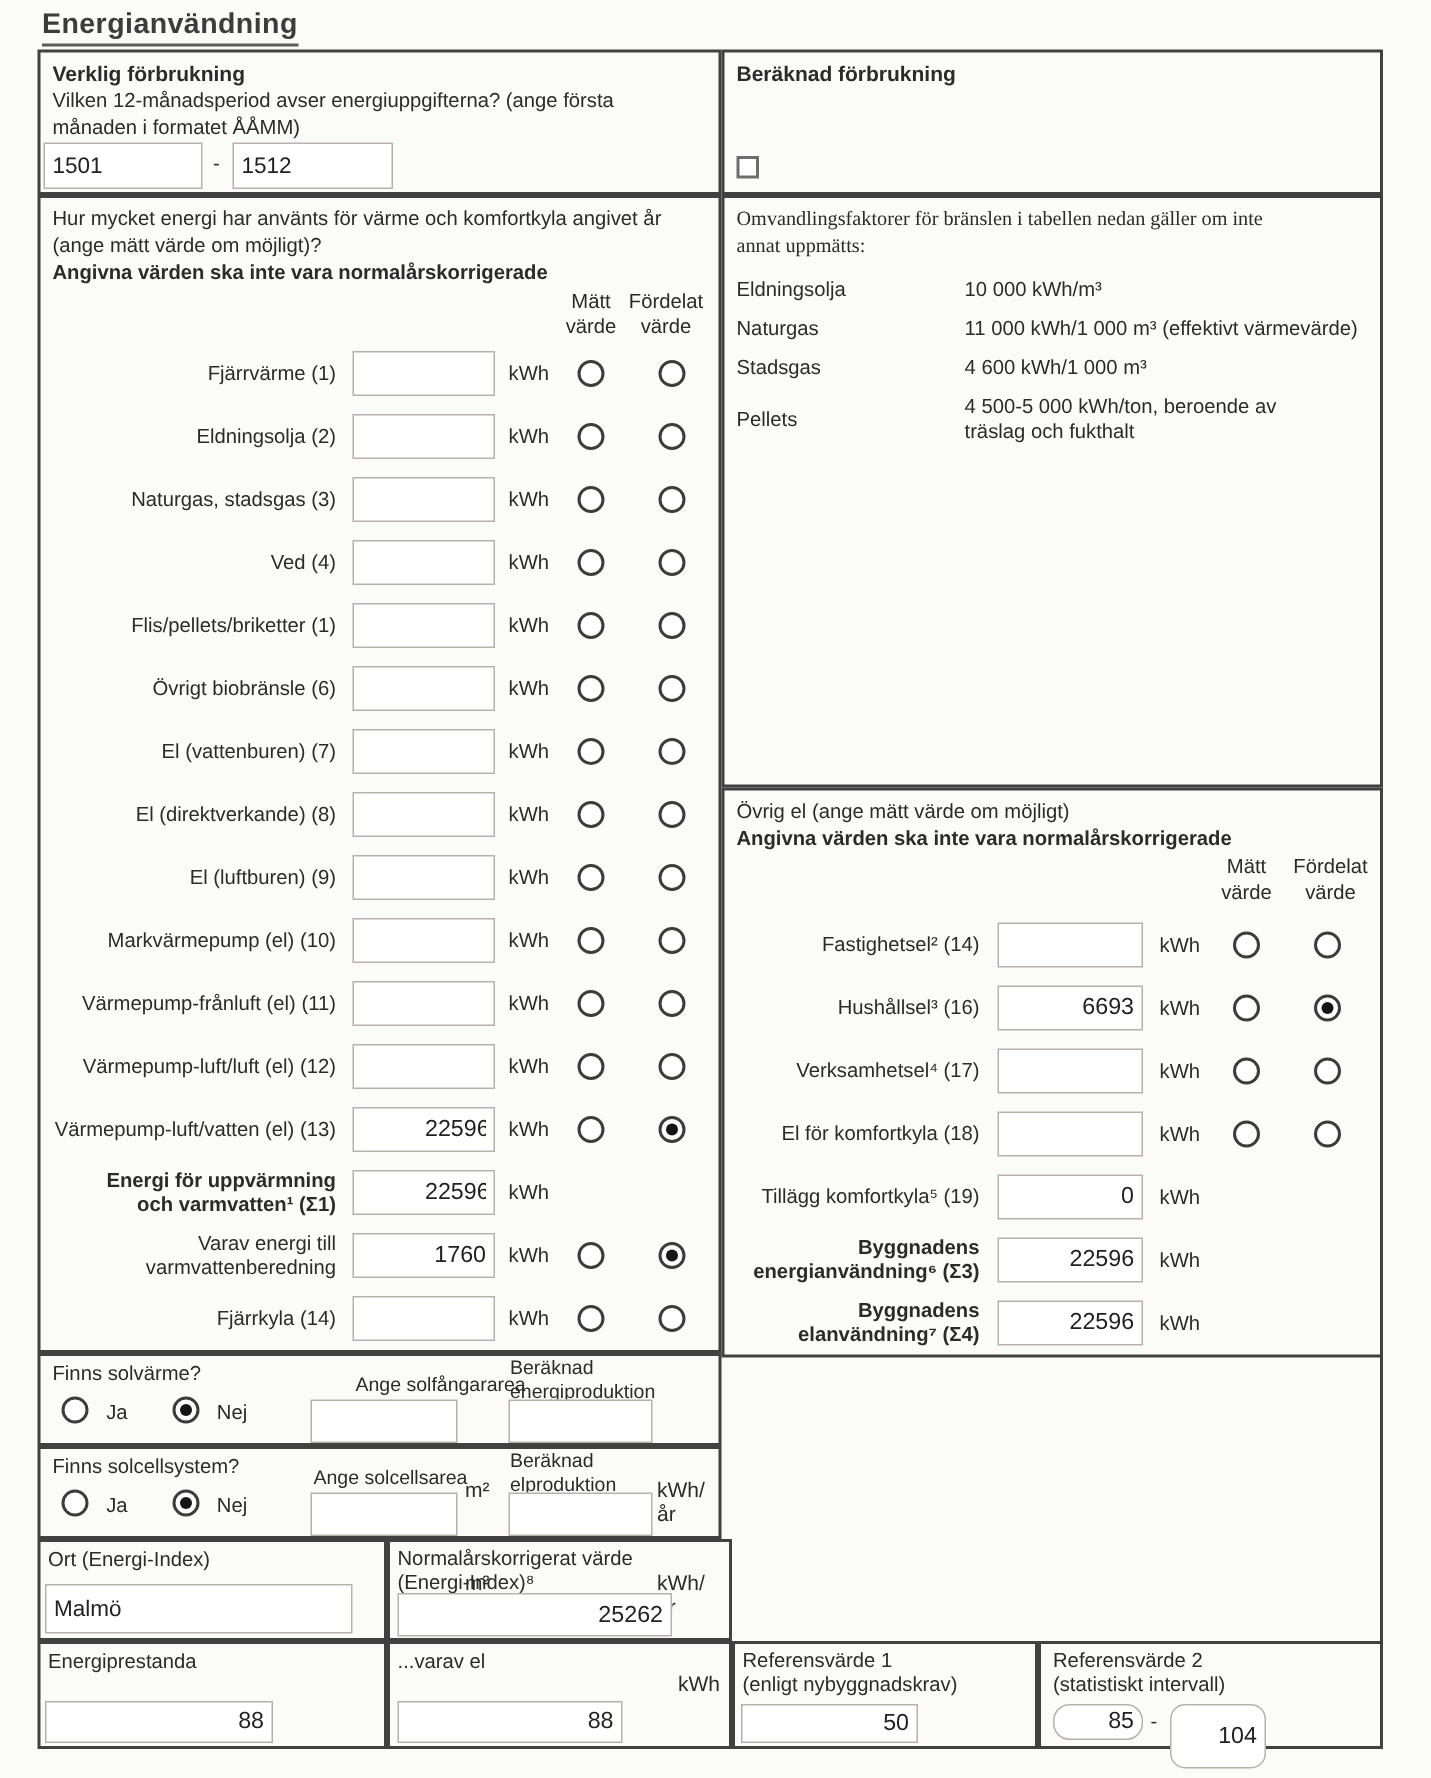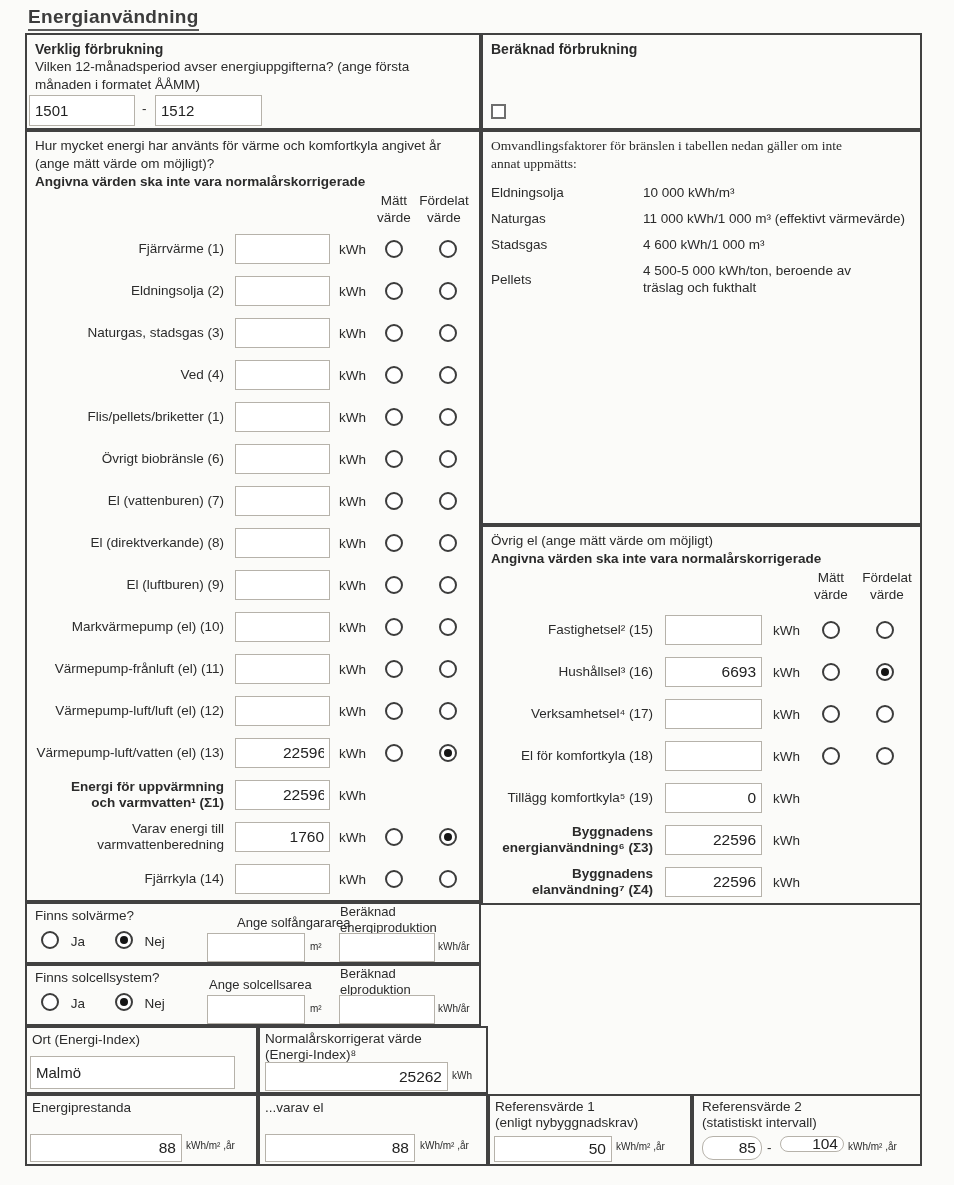--- a/index.html
+++ b/index.html
@@ -67,21 +67,21 @@
     background:#151515;border-radius:50%;
   }
   .colhead{position:absolute;text-align:center;font-size:13.5px;line-height:17px;}
   
   .conv-row{display:flex;align-items:center;margin:0 0 9px 0;}
   .conv-label{width:152px;font-size:13.5px;}
   .conv-value{flex:1;font-size:13.5px;line-height:17px;}
   .checkbox{
     position:absolute;width:15px;height:15px;border:2px solid #6e6e6e;background:#fff;box-sizing:border-box;
   }
-  .smunit{font-size:10px;}
+  .smunit{font-size:14px;margin-top:44px;}
   .lines{line-height:16px;font-size:13px;}
 </style>
 </head>
 <body>
 
 <div class="page-title">Energianvändning</div>
 
 <div class="box" style="left:25px;top:33px;width:456px;height:97px;">
   <div class="pad" style="padding-bottom:0;">
     <div class="btitle">Verklig förbrukning</div>
@@ -246,21 +246,21 @@
 
 <div class="box" style="left:481px;top:525px;width:441px;height:380px;">
   <div class="pad" style="padding-bottom:0;">
     <div class="txt">Övrig el (ange mätt värde om möjligt)</div>
     <div class="txt" style="font-weight:bold;">Angivna värden ska inte vara normalårskorrigerade</div>
   </div>
   <div class="colhead" style="left:318px;top:42px;width:60px;">Mätt<br>värde</div>
   <div class="colhead" style="left:372px;top:42px;width:64px;">Fördelat<br>värde</div>
   <div class="abs" style="left:0;top:82px;right:0;" id="ovrig-rows">
       <div class="vrow e">
-        <div class="vlabel">Fastighetsel² (15)</div>
+        <div class="vlabel">Fastighetsel² (14)</div>
         <input class="finput vinput" style="">
         <span class="vunit">kWh</span>
         <span class="radio m"></span>
         <span class="radio f"></span>
       </div>
       <div class="vrow e">
         <div class="vlabel">Hushållsel³ (16)</div>
         <input class="finput vinput" value="6693" style="">
         <span class="vunit">kWh</span>
         <span class="radio m"></span>
@@ -358,15 +358,15 @@
 <div class="box" style="left:488px;top:1094px;width:204px;height:72px;">
   <div class="abs lines" style="left:5px;top:3px;font-size:13.5px;">Referensvärde 1<br>(enligt nybyggnadskrav)</div>
   <input class="finput abs right-al" style="left: 4px; top: 40px; width: 118px; height: 26px;" value="50">
   <span class="abs smunit" style="left:126px;top:45px;">kWh/m² ,år</span>
 </div>
 
 <div class="box" style="left:692px;top:1094px;width:230px;height:72px;">
   <div class="abs lines" style="left:8px;top:3px;font-size:13.5px;">Referensvärde 2<br>(statistiskt intervall)</div>
   <input class="finput abs right-al" style="left: 8px; top: 40px; width: 60px; height: 24px; border-radius: 11px;" value="85">
   <span class="abs" style="left:73px;top:44px;">-</span>
-  <input class="finput abs right-al" style="left: 86px; top: 40px; width: 64px; height: 16px; border-radius: 10px;" value="104">
+  <input class="finput abs right-al" style="left: 86px; top: 40px; width: 64px; height: 43px; border-radius: 10px;" value="104">
   <span class="abs smunit" style="left:154px;top:45px;">kWh/m² ,år</span>
 </div>
 
 </body></html>

